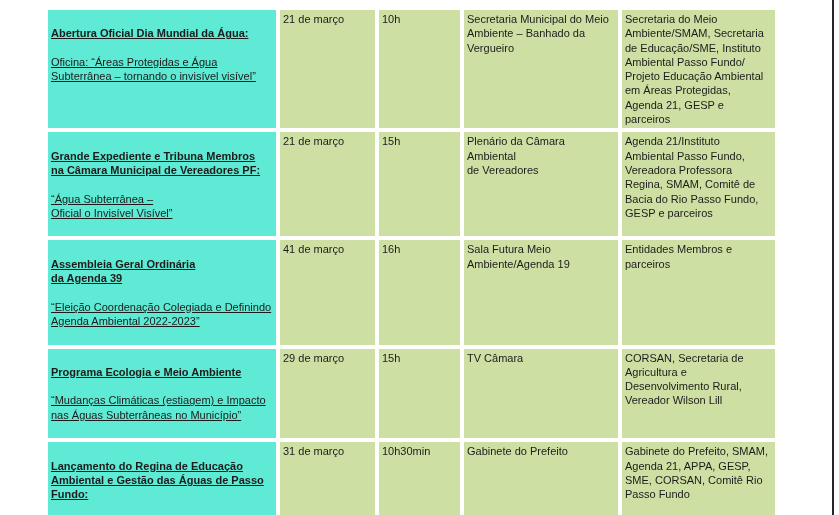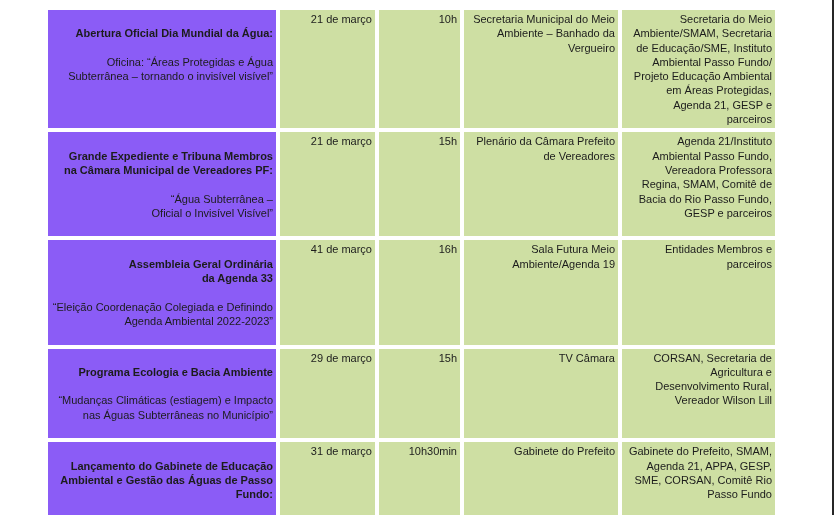--- a/index.html
+++ b/index.html
@@ -7,25 +7,25 @@
     width:839px;height:515px;position:relative;overflow:hidden;
     background:#ffffff;
     font-family:"Liberation Sans","DejaVu Sans",sans-serif;
   }
   table.schedule{
     position:absolute;left:44px;top:6px;
     border-collapse:separate;border-spacing:4px;
     table-layout:fixed;
   }
   td{
-    vertical-align:top;text-align:right;
+    vertical-align:top;text-align:left;
     font-size:11px;line-height:1.3;color:#1c1c1c;
     white-space:pre-line;padding:2px 3px;
   }
-  td.event{background:#8b5cf6;}
+  td.event{background:#5eead4;text-decoration:underline;}
   td.cell{background:#cedfa3;}
   .title{font-weight:bold;}
   .sub{font-weight:normal;}
   tr.r1 td{height:100px}
   tr.r2 td{height:84px}
   tr.r3 td{height:58px}
   tr.r4 td{height:58px}
   tr.r5 td{height:58px}
   .right-rule{
     position:absolute;left:832px;top:0;width:2px;height:515px;
@@ -65,60 +65,60 @@
     </tr>
     <tr class="r2">
       <td class="event">
         <div class="title">Grande Expediente e Tribuna Membros
 na Câmara Municipal de Vereadores PF:</div>
         <div class="sub">“Água Subterrânea –
 Oficial o Invisível Visível”</div>
       </td>
       <td class="cell">21 de março</td>
       <td class="cell">15h</td>
-      <td class="cell">Plenário da Câmara Prefeito
+      <td class="cell">Plenário da Câmara Ambiental
 de Vereadores</td>
       <td class="cell">Agenda 21/Instituto
 Ambiental Passo Fundo,
 Vereadora Professora
 Regina, SMAM, Comitê de
 Bacia do Rio Passo Fundo,
 GESP e parceiros</td>
     </tr>
     <tr class="r3">
       <td class="event">
         <div class="title">Assembleia Geral Ordinária
-da Agenda 33</div>
+da Agenda 39</div>
         <div class="sub">“Eleição Coordenação Colegiada e Definindo
 Agenda Ambiental 2022-2023”</div>
       </td>
       <td class="cell">41 de março</td>
       <td class="cell">16h</td>
       <td class="cell">Sala Futura Meio
 Ambiente/Agenda 19</td>
       <td class="cell">Entidades Membros e
 parceiros</td>
     </tr>
     <tr class="r4">
       <td class="event">
-        <div class="title">Programa Ecologia e Bacia Ambiente</div>
+        <div class="title">Programa Ecologia e Meio Ambiente</div>
         <div class="sub">“Mudanças Climáticas (estiagem) e Impacto
 nas Águas Subterrâneas no Município”</div>
       </td>
       <td class="cell">29 de março</td>
       <td class="cell">15h</td>
       <td class="cell">TV Câmara</td>
       <td class="cell">CORSAN, Secretaria de
 Agricultura e
 Desenvolvimento Rural,
 Vereador Wilson Lill</td>
     </tr>
     <tr class="r5">
       <td class="event">
-        <div class="title">Lançamento do Gabinete de Educação
+        <div class="title">Lançamento do Regina de Educação
 Ambiental e Gestão das Águas de Passo
 Fundo:</div>
         <div class="sub"></div>
       </td>
       <td class="cell">31 de março</td>
       <td class="cell">10h30min</td>
       <td class="cell">Gabinete do Prefeito</td>
       <td class="cell">Gabinete do Prefeito, SMAM,
 Agenda 21, APPA, GESP,
 SME, CORSAN, Comitê Rio

